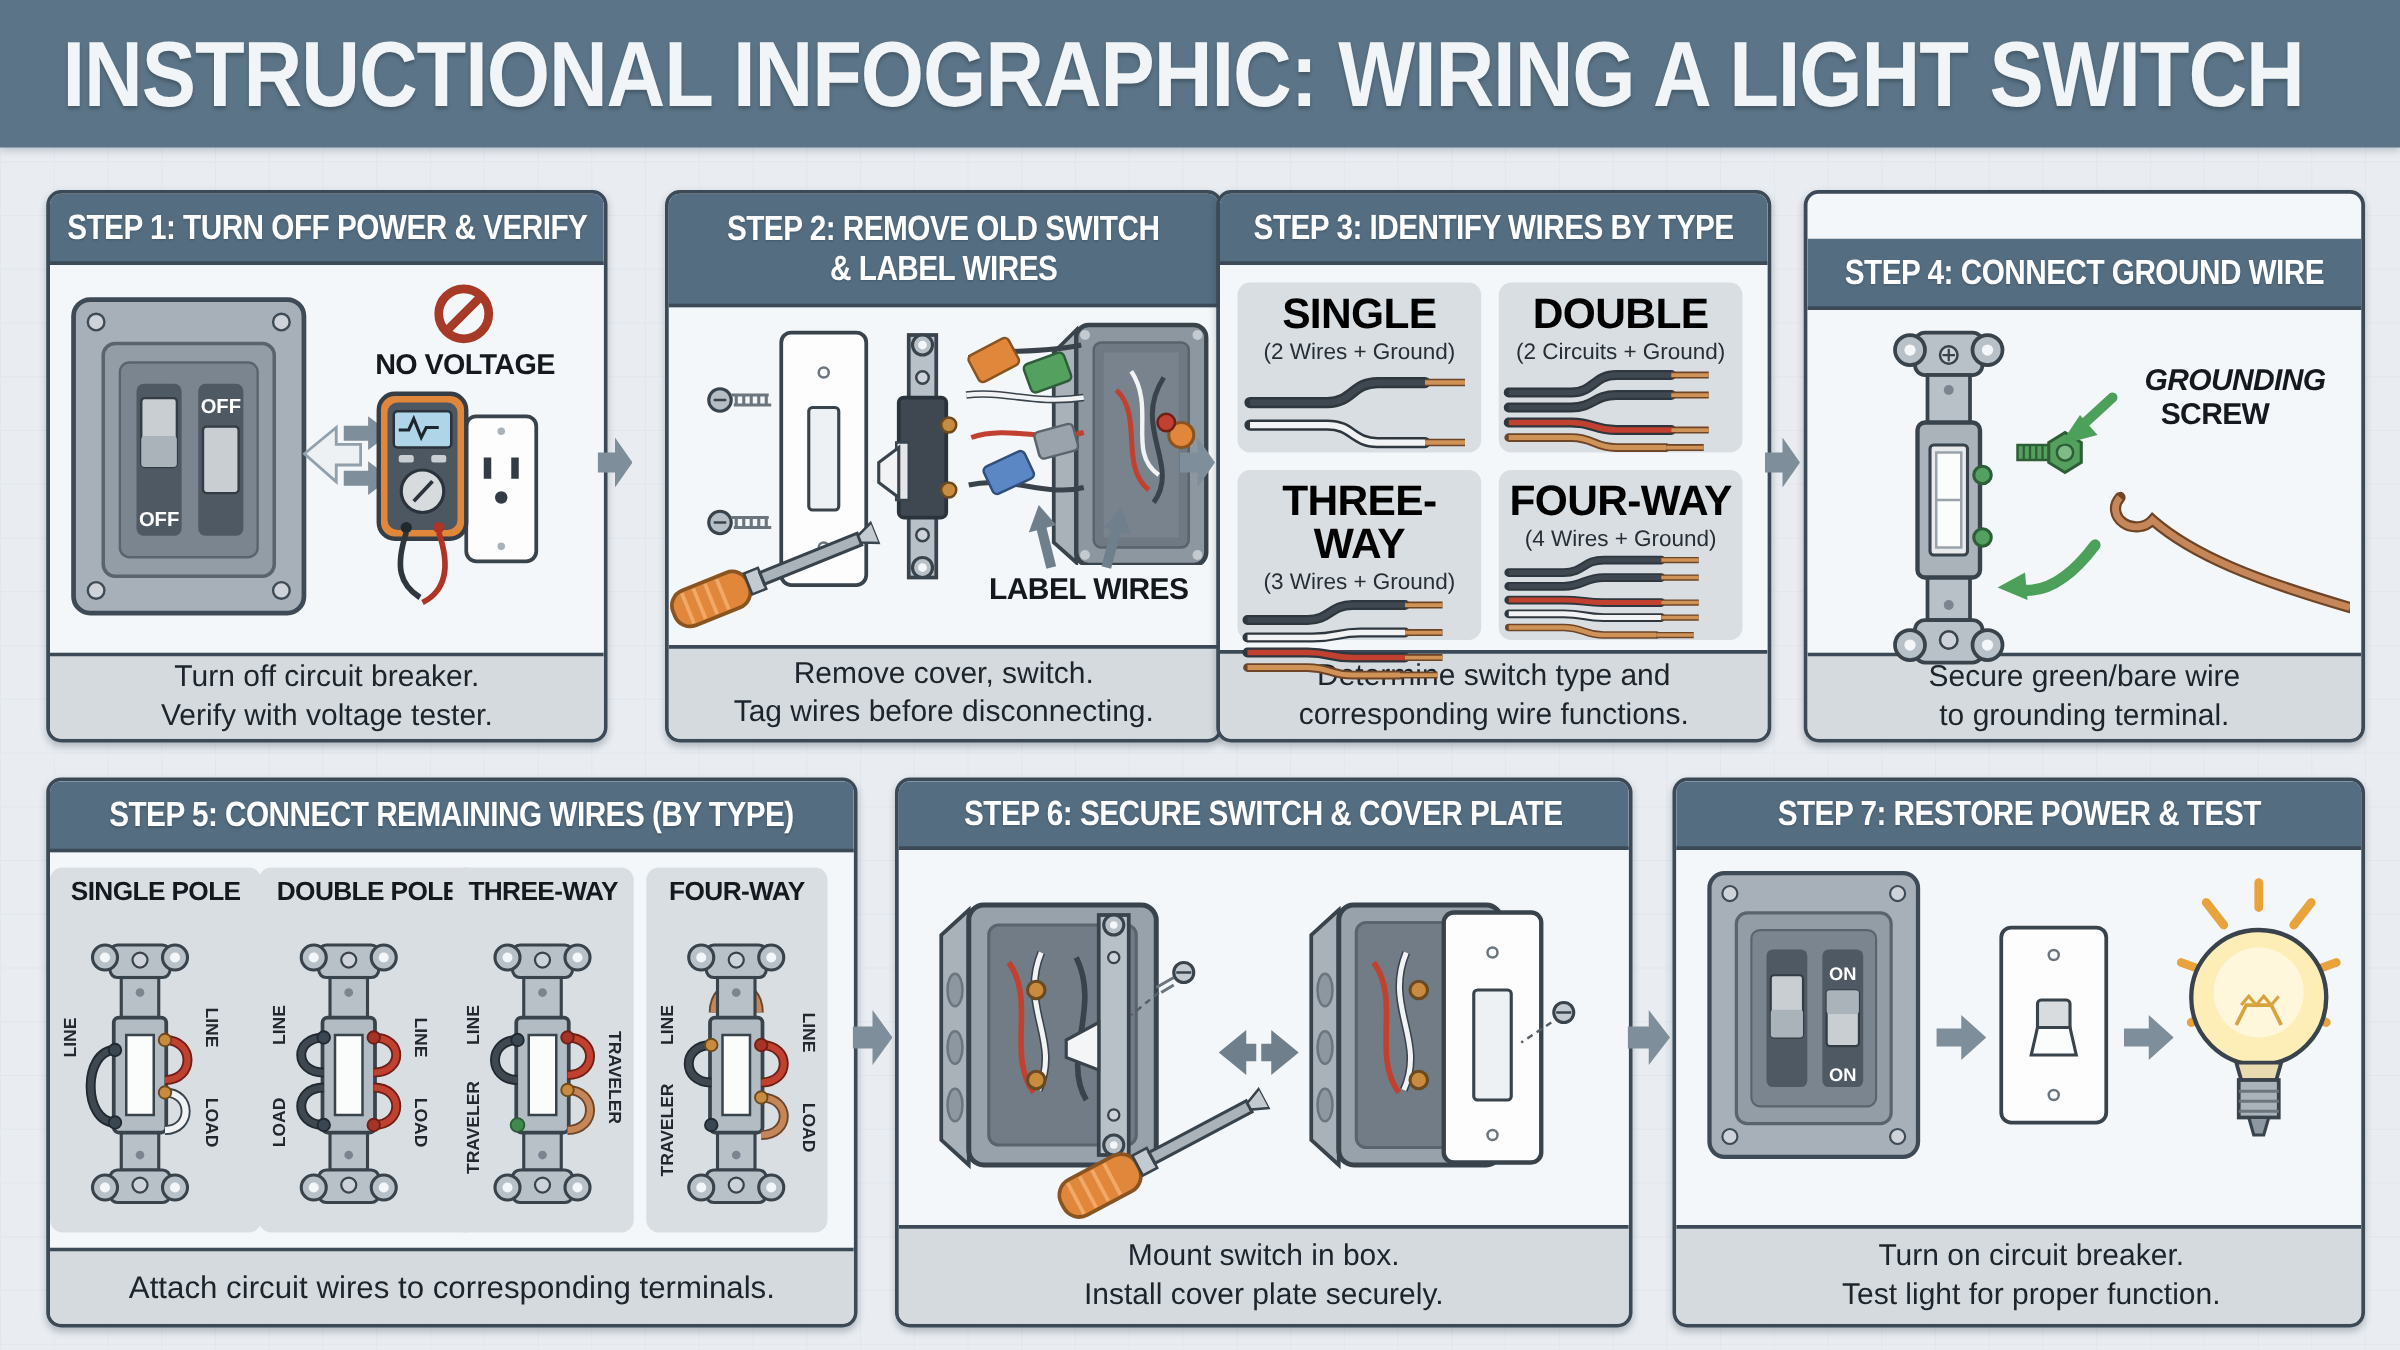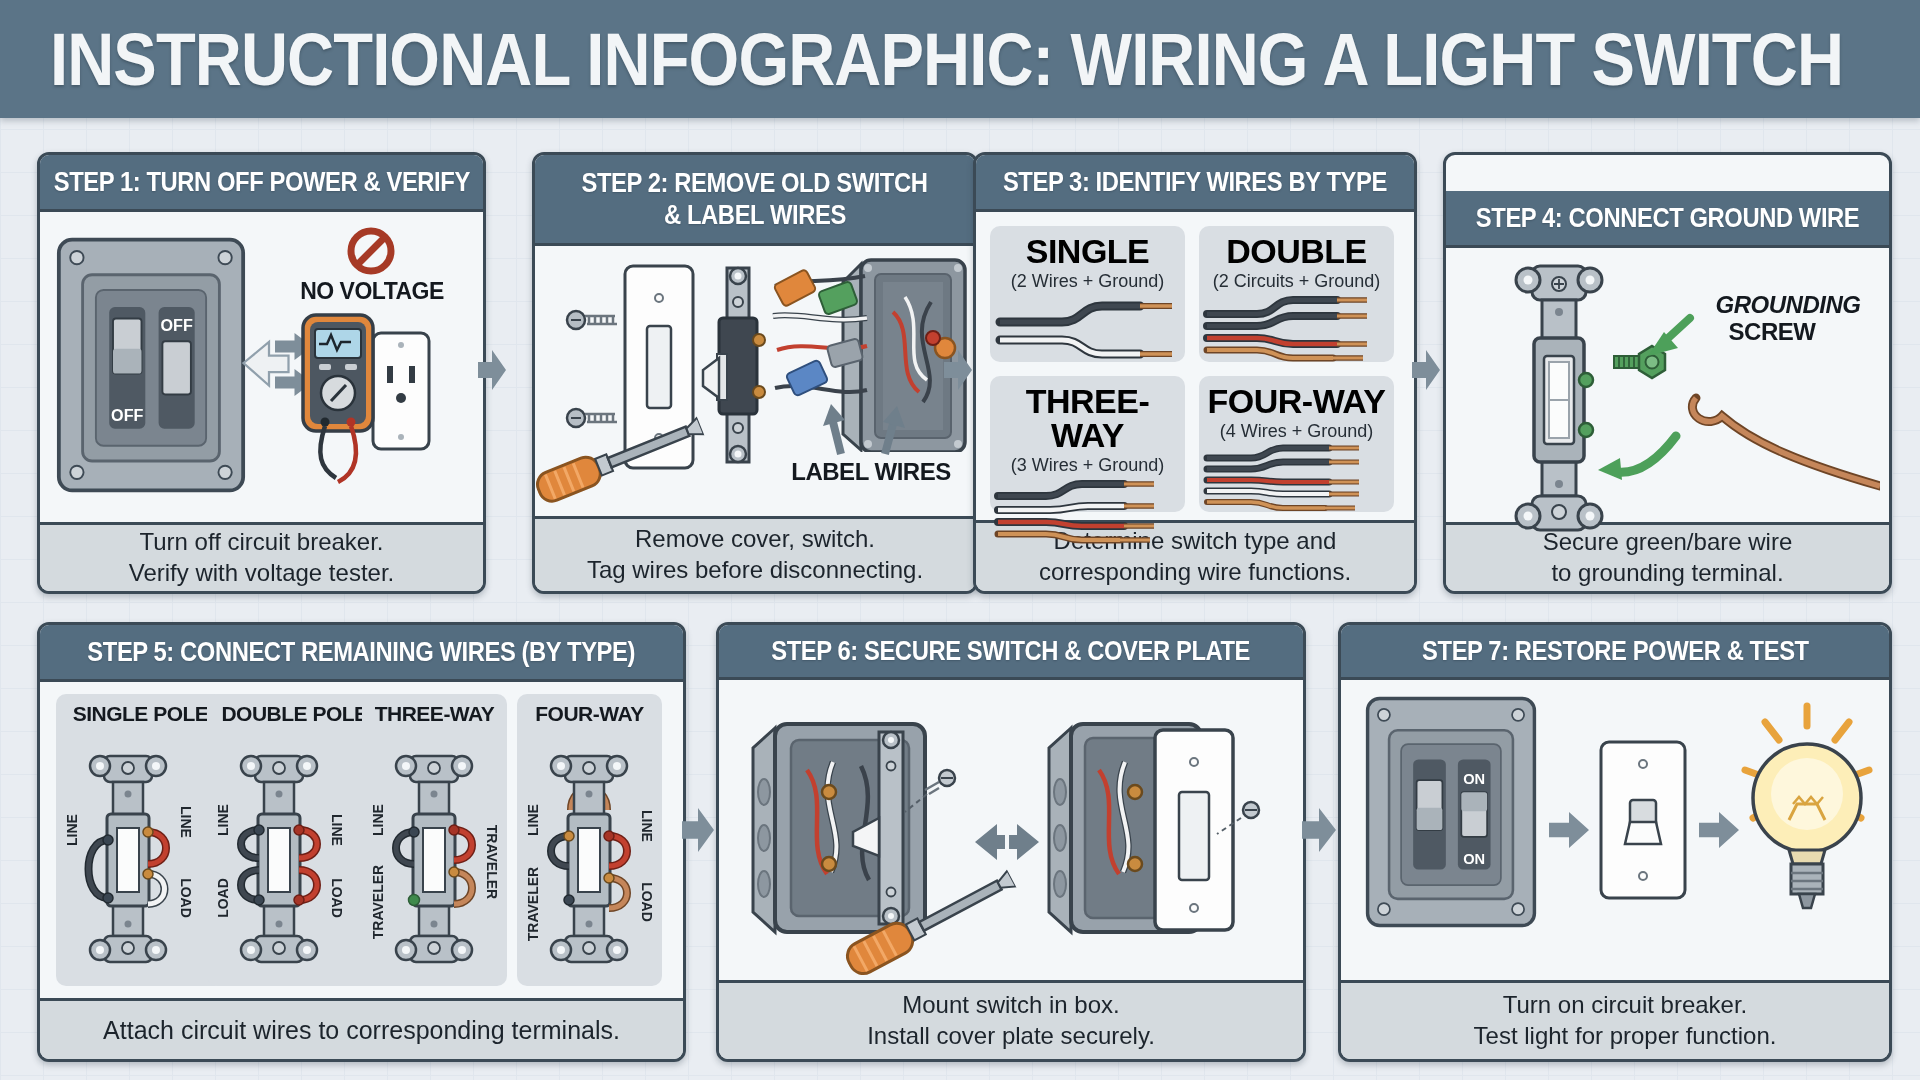--- a/index.html
+++ b/index.html
@@ -379,21 +379,21 @@
     <span>to grounding terminal.</span>
   </div>
 </section>
 
 <section class="panel" style="left:37px;top:622px;width:643px;height:434px;">
   <div class="panel-header" style="height:54px;">
     <span class="hline">STEP 5: CONNECT REMAINING WIRES (BY TYPE)</span>
   </div>
   <div class="panel-body">
 
-    <div class="card" style="left:16px;top:12px;width:169px;height:292px;">
+    <div class="card" style="left:0;top:12px;width:169px;height:292px;">
       <div class="s5-title">SINGLE POLE</div>
       <svg class="a" style="left:24px;top:58px;" width="96" height="214" viewBox="0 0 96 214">
         <rect x="24" y="4" width="48" height="26" rx="6" fill="#b9c1c8" stroke="#39434c" stroke-width="2.5"></rect>
         <circle cx="20" cy="14" r="10" fill="#b9c1c8" stroke="#39434c" stroke-width="2.5"></circle>
           <circle cx="20" cy="14" r="4" fill="#f4f7f9"></circle>
         <circle cx="76" cy="14" r="10" fill="#b9c1c8" stroke="#39434c" stroke-width="2.5"></circle>
           <circle cx="76" cy="14" r="4" fill="#f4f7f9"></circle>
         <circle cx="48" cy="16" r="6" fill="#cdd3d8" stroke="#39434c" stroke-width="1.8"></circle>
         <rect x="33" y="30" width="30" height="154" fill="#b9c1c8" stroke="#39434c" stroke-width="2.5"></rect>
         <circle cx="48" cy="42" r="3.5" fill="#7b858f"></circle>

